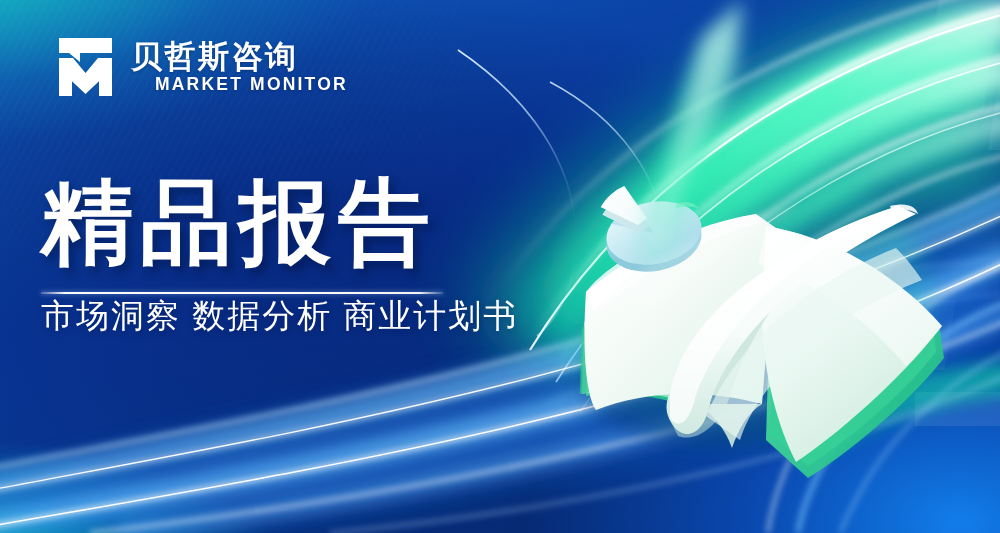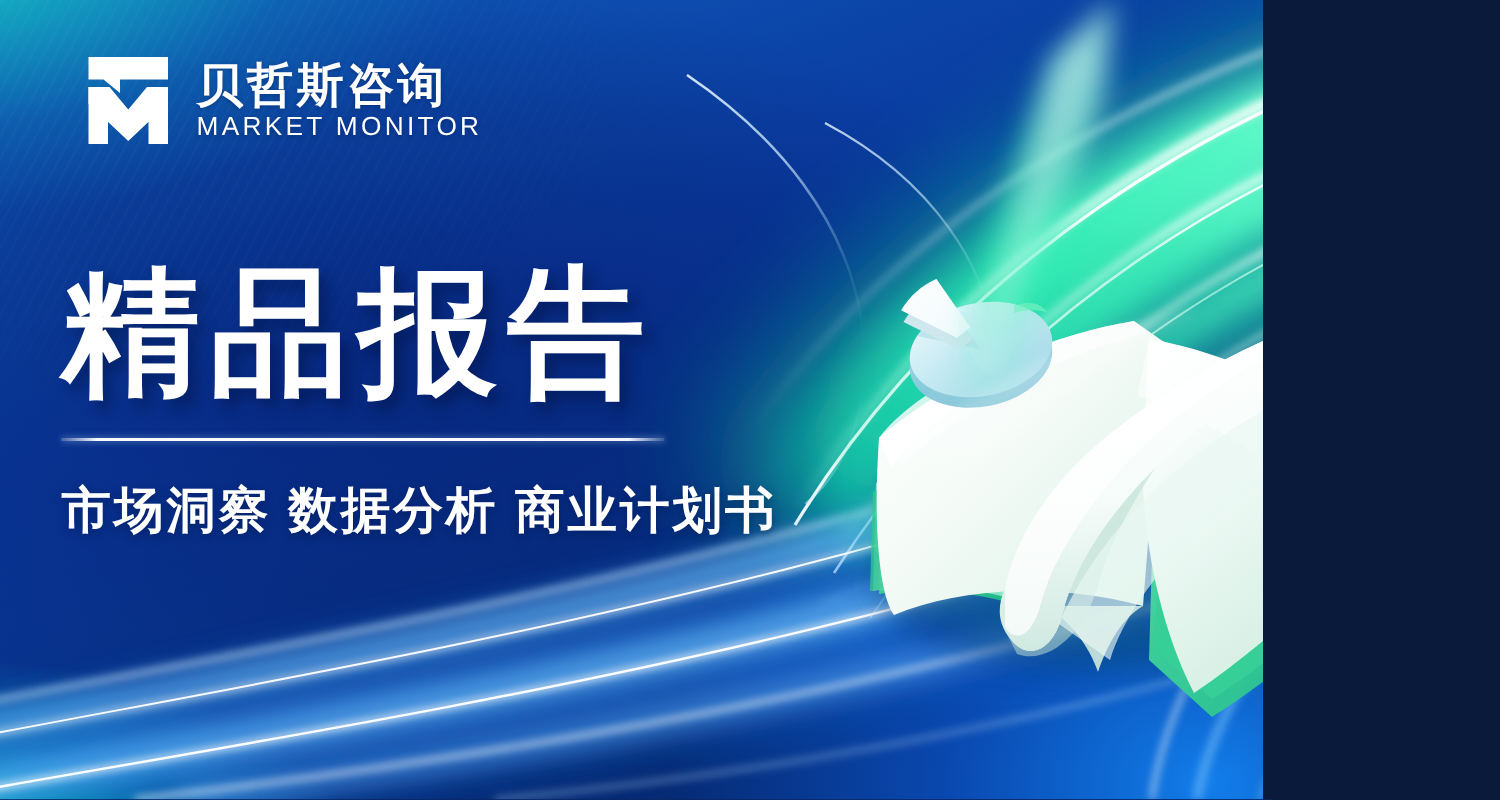--- a/index.html
+++ b/index.html
@@ -1,17 +1,17 @@
 <!DOCTYPE html>
 <html><head>
 <meta charset="utf-8">
 <style>
   html,body{margin:0;padding:0;background:#0a1a3a;}
   #stage{
-    position:relative;width:842px;height:533px;overflow:hidden;
+    position:relative;width:1000px;height:533px;overflow:hidden;
     font-family:"Liberation Sans","DejaVu Sans",sans-serif;
     background:#0b3da8;
   }
   .layer{position:absolute;inset:0;pointer-events:none;}
 
   
   #bg-base{
     background:
       radial-gradient(120% 95% at 88% 6%,   rgba(0,230,160,0.00) 60%, rgba(0,0,0,0) 61%),
       linear-gradient(160deg,#0f63b8 0%, #0d4fb0 16%, #0a3a9f 38%, #073186 60%, #062a74 80%, #062a72 100%);
@@ -43,43 +43,44 @@
 
   
   #logo{position:absolute;left:57px;top:36px;display:flex;align-items:center;gap:17px;}
   #logo-mark{width:57px;height:62px;flex:0 0 auto;}
   #logo-text{display:flex;flex-direction:column;justify-content:center;gap:4px;}
   #brand-cn{
     color:#ffffff;font-size:31px;font-weight:700;letter-spacing:2.5px;line-height:1;
     text-shadow:0 1px 3px rgba(0,20,60,.35);
   }
   #brand-en{
-    color:#ffffff;font-size:17.5px;font-weight:400;letter-spacing:2.2px;line-height:1;
+    color:#ffffff;font-size:17.5px;font-weight:700;letter-spacing:2.2px;line-height:1;
     text-shadow:0 1px 3px rgba(0,20,60,.35);
+    margin-left:24px;
   }
 
   
   #headline{
     position:absolute;left:41px;top:176px;width:470px;
   }
   #title{
     color:#ffffff;
     font-size:92px;font-weight:700;line-height:1.02;letter-spacing:7px;
     white-space:nowrap;
     text-shadow:5px 6px 9px rgba(2,16,60,.45);
     font-family:"Liberation Sans","DejaVu Sans",sans-serif;
   }
   #divider{
     margin-top:22px;width:402px;height:2px;
     background:linear-gradient(90deg, rgba(255,255,255,.25) 0%, rgba(255,255,255,.98) 6%, #ffffff 50%, rgba(255,255,255,.95) 94%, rgba(255,255,255,.2) 100%);
     box-shadow:0 0 5px rgba(190,230,255,.55);
   }
   #subtitle{
-    margin-top:24px;color:#ffffff;
-    font-size:33px;font-weight:700;letter-spacing:2px;white-space:nowrap;
+    color:#ffffff;
+    font-size:33px;font-weight:400;letter-spacing:2px;white-space:nowrap;
     text-shadow:0 2px 6px rgba(2,16,60,.40);
   }
 </style>
 </head>
 <body>
 
 <div id="stage">
 
   <div class="layer" id="bg-base"></div>
   <div class="layer" id="bg-deepblue-center"></div>

